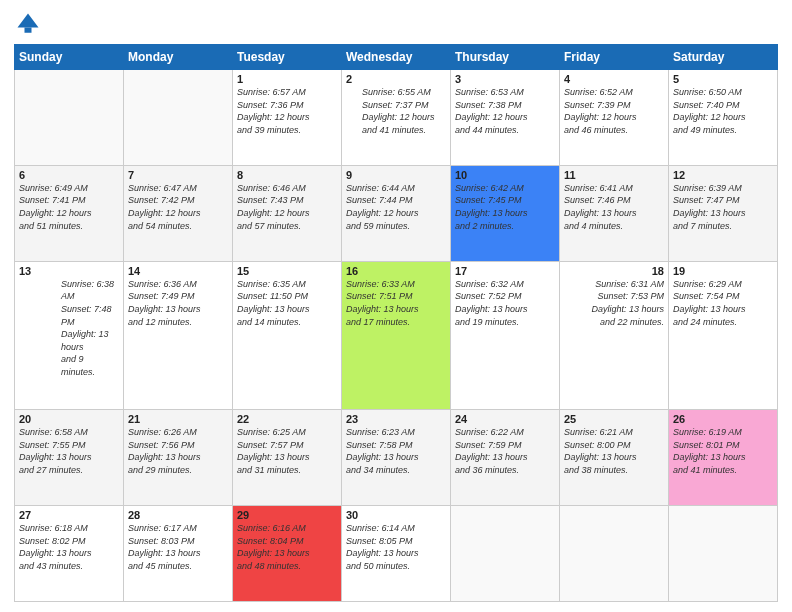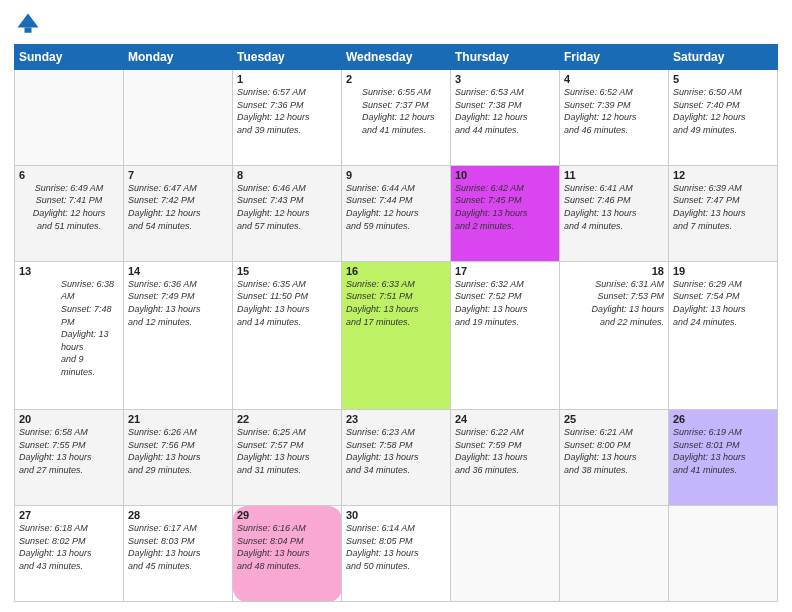--- a/index.html
+++ b/index.html
@@ -178,21 +178,21 @@
             <span class="day-num">5</span>
             <div class="day-info" style="white-space: pre-line;">Sunrise: 6:50 AM
 Sunset: 7:40 PM
 Daylight: 12 hours
 and 49 minutes.</div>
           </td>
         </tr>
         <tr>
           <td style="background: rgb(244, 244, 244);">
             <span class="day-num">6</span>
-            <div class="day-info" style="white-space: pre-line; text-align: center;">Sunrise: 6:49 AM
+            <div class="day-info" style="white-space: pre-line;">Sunrise: 6:49 AM
 Sunset: 7:41 PM
 Daylight: 12 hours
 and 51 minutes.</div>
           </td>
           <td style="background: rgb(244, 244, 244);">
             <span class="day-num">7</span>
             <div class="day-info" style="white-space: pre-line;">Sunrise: 6:47 AM
 Sunset: 7:42 PM
 Daylight: 12 hours
 and 54 minutes.</div>
@@ -204,21 +204,21 @@
 Daylight: 12 hours
 and 57 minutes.</div>
           </td>
           <td style="background: rgb(244, 244, 244);">
             <span class="day-num">9</span>
             <div class="day-info" style="white-space: pre-line;">Sunrise: 6:44 AM
 Sunset: 7:44 PM
 Daylight: 12 hours
 and 59 minutes.</div>
           </td>
-          <td style="background: #d946ef;">
+          <td style="background: #3b82f6;">
             <span class="day-num">10</span>
             <div class="day-info" style="white-space: pre-line;">Sunrise: 6:42 AM
 Sunset: 7:45 PM
 Daylight: 13 hours
 and 2 minutes.</div>
           </td>
           <td style="background: rgb(244, 244, 244);">
             <span class="day-num">11</span>
             <div class="day-info" style="white-space: pre-line;">Sunrise: 6:41 AM
 Sunset: 7:46 PM
@@ -320,21 +320,21 @@
 Daylight: 13 hours
 and 36 minutes.</div>
           </td>
           <td style="background: rgb(244, 244, 244);">
             <span class="day-num">25</span>
             <div class="day-info" style="white-space: pre-line;">Sunrise: 6:21 AM
 Sunset: 8:00 PM
 Daylight: 13 hours
 and 38 minutes.</div>
           </td>
-          <td style="background: #c4b5fd;">
+          <td style="background: #f9a8d4;">
             <span class="day-num">26</span>
             <div class="day-info" style="white-space: pre-line;">Sunrise: 6:19 AM
 Sunset: 8:01 PM
 Daylight: 13 hours
 and 41 minutes.</div>
           </td>
         </tr>
         <tr>
           <td style="background: rgb(255, 255, 255);">
             <span class="day-num">27</span>
@@ -343,21 +343,21 @@
 Daylight: 13 hours
 and 43 minutes.</div>
           </td>
           <td style="background: rgb(255, 255, 255);">
             <span class="day-num">28</span>
             <div class="day-info" style="white-space: pre-line;">Sunrise: 6:17 AM
 Sunset: 8:03 PM
 Daylight: 13 hours
 and 45 minutes.</div>
           </td>
-          <td style="background: #f9a8d4; border-radius: 14px;">
+          <td style="background: #ef4444;">
             <span class="day-num">29</span>
             <div class="day-info" style="white-space: pre-line;">Sunrise: 6:16 AM
 Sunset: 8:04 PM
 Daylight: 13 hours
 and 48 minutes.</div>
           </td>
           <td style="background: rgb(255, 255, 255);">
             <span class="day-num">30</span>
             <div class="day-info" style="white-space: pre-line;">Sunrise: 6:14 AM
 Sunset: 8:05 PM

